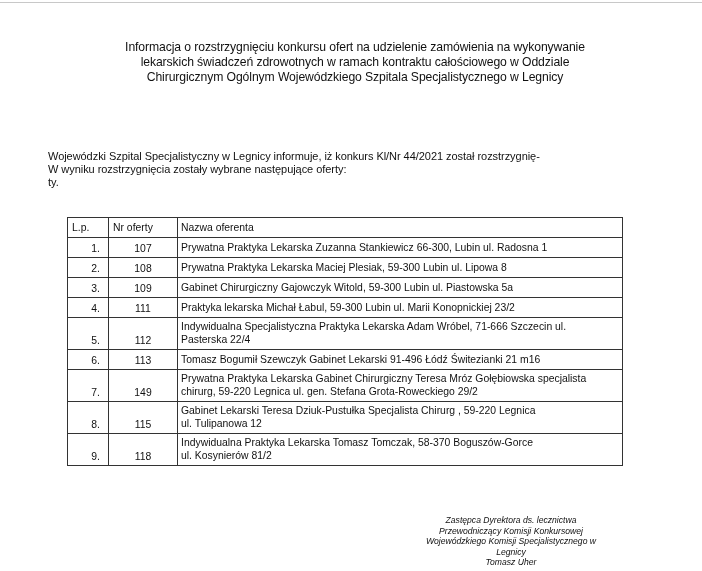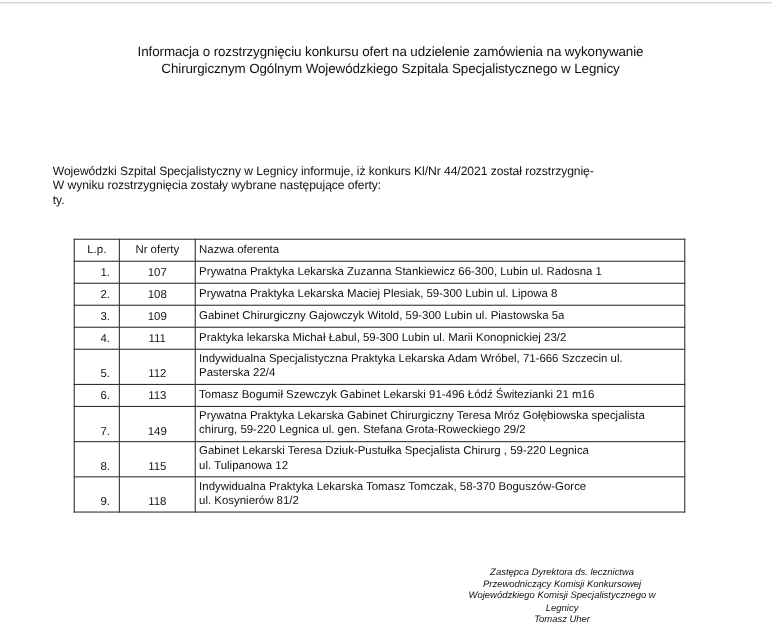--- a/index.html
+++ b/index.html
@@ -57,21 +57,21 @@
       padding: 0 4px;
       vertical-align: bottom;
     }
     table.offers th {
       font-weight: normal;
       height: 19px;
       vertical-align: middle;
     }
     table.offers td.lp { text-align: right; padding-right: 8px; }
     table.offers td.nr { text-align: center; }
-    table.offers th.lp-h, table.offers th.nr-h { text-align: center; }
+    table.offers th.lp-h, table.offers th.nr-h { text-align: left; }
     table.offers th.name-h { text-align: left; padding-left: 3px; }
     table.offers td.name {
       text-align: left;
       padding-left: 3px;
       line-height: 13px;
       padding-bottom: 3px;
     }
     table.offers td.lp, table.offers td.nr {
       padding-bottom: 3px;
     }
@@ -89,20 +89,21 @@
     }
     .signature div { white-space: nowrap; }
   </style>
 </head>
 <body>
 
 <div class="top-rule"></div>
 
 <div class="title">
   <div>Informacja o rozstrzygnięciu konkursu ofert na udzielenie zamówienia  na wykonywanie</div>
+  <div>lekarskich świadczeń zdrowotnych w ramach  kontraktu całościowego  w Oddziale</div>
   <div>Chirurgicznym Ogólnym Wojewódzkiego Szpitala Specjalistycznego w Legnicy</div>
 </div>
 
 <div class="intro">
   <div>Wojewódzki Szpital Specjalistyczny w Legnicy informuje, iż  konkurs Kl/Nr 44/2021 został rozstrzygnię-</div>
   <div>W wyniku rozstrzygnięcia zostały wybrane następujące oferty:</div>
   <div>ty.</div>
 </div>
 
 <table class="offers">

